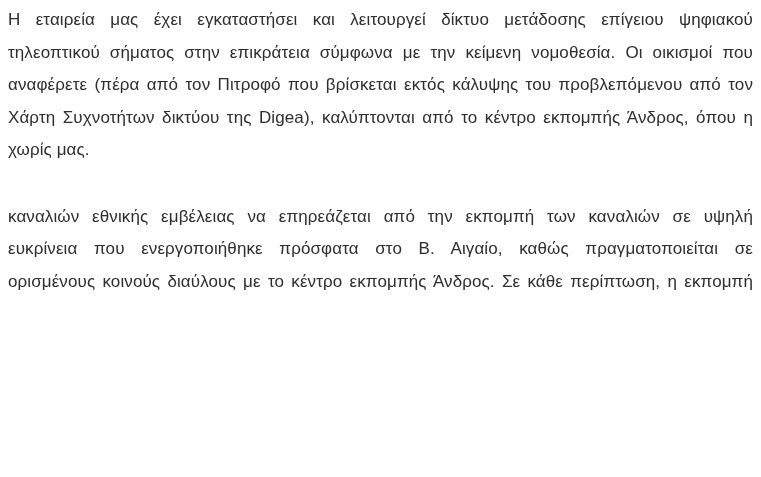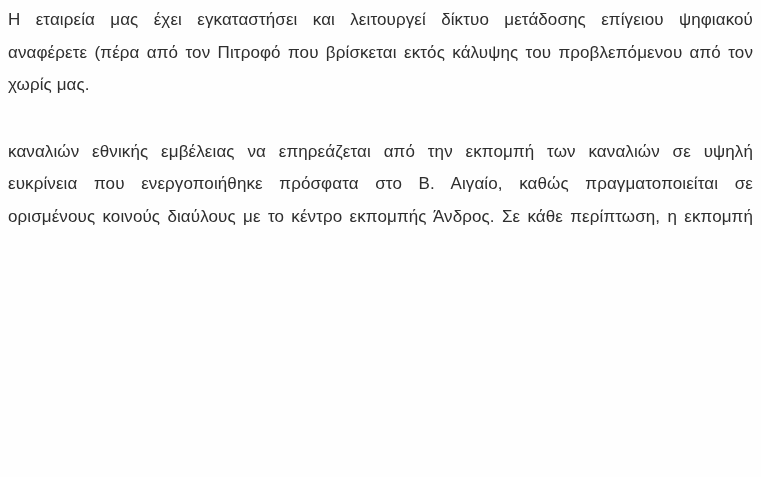--- a/index.html
+++ b/index.html
@@ -37,21 +37,23 @@
     text-align-last: left;
   }
 </style>
 </head>
 <body>
 
 <div class="page">
 
   <div class="paragraph">
     <div class="text-line">Η εταιρεία μας έχει εγκαταστήσει και λειτουργεί δίκτυο μετάδοσης επίγειου ψηφιακού</div>
+    <div class="text-line">τηλεοπτικού σήματος στην επικράτεια σύμφωνα με την κείμενη νομοθεσία. Οι οικισμοί που</div>
     <div class="text-line">αναφέρετε (πέρα από τον Πιτροφό που βρίσκεται εκτός κάλυψης του προβλεπόμενου από τον</div>
+    <div class="text-line">Χάρτη Συχνοτήτων δικτύου της Digea), καλύπτονται από το κέντρο εκπομπής Άνδρος, όπου η</div>
     <div class="text-line last-line">χωρίς μας.</div>
   </div>
 
   <div class="paragraph">
     <div class="text-line">καναλιών εθνικής εμβέλειας να επηρεάζεται από την εκπομπή των καναλιών σε υψηλή</div>
     <div class="text-line">ευκρίνεια που ενεργοποιήθηκε πρόσφατα στο Β. Αιγαίο, καθώς πραγματοποιείται σε</div>
     <div class="text-line">ορισμένους κοινούς διαύλους με το κέντρο εκπομπής Άνδρος. Σε κάθε περίπτωση, η εκπομπή</div>
   </div>
 
 </div>

